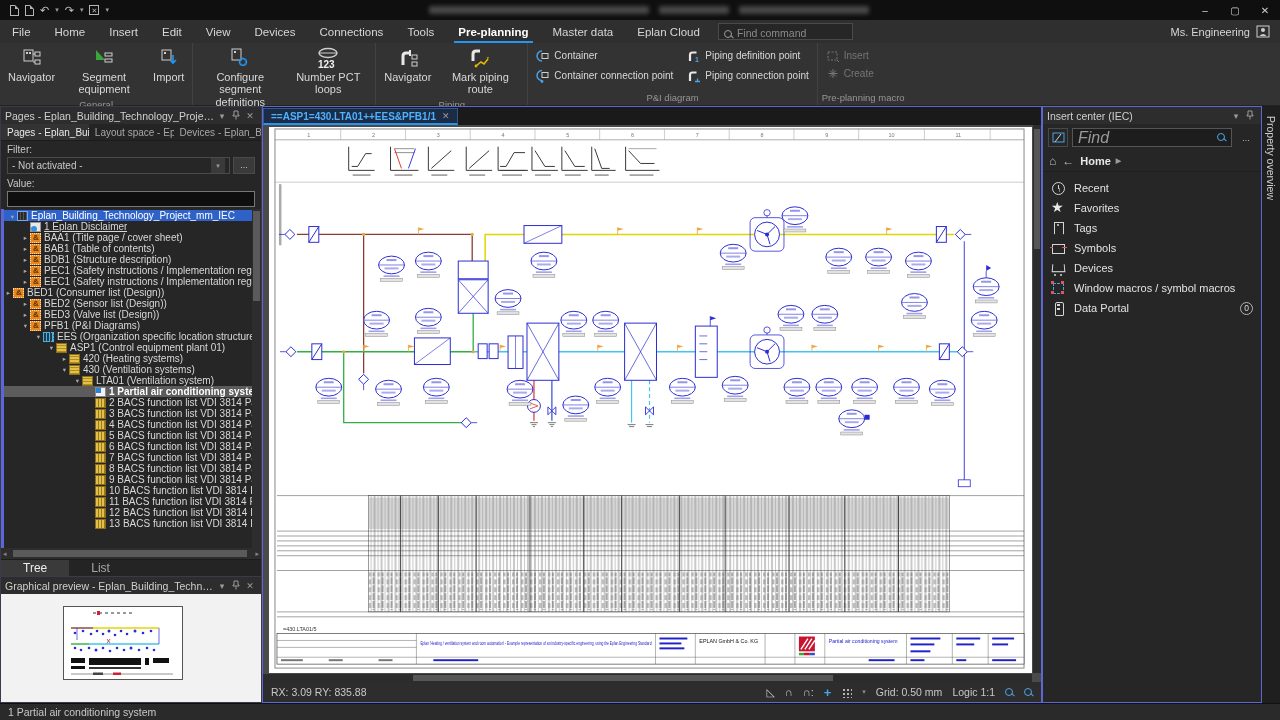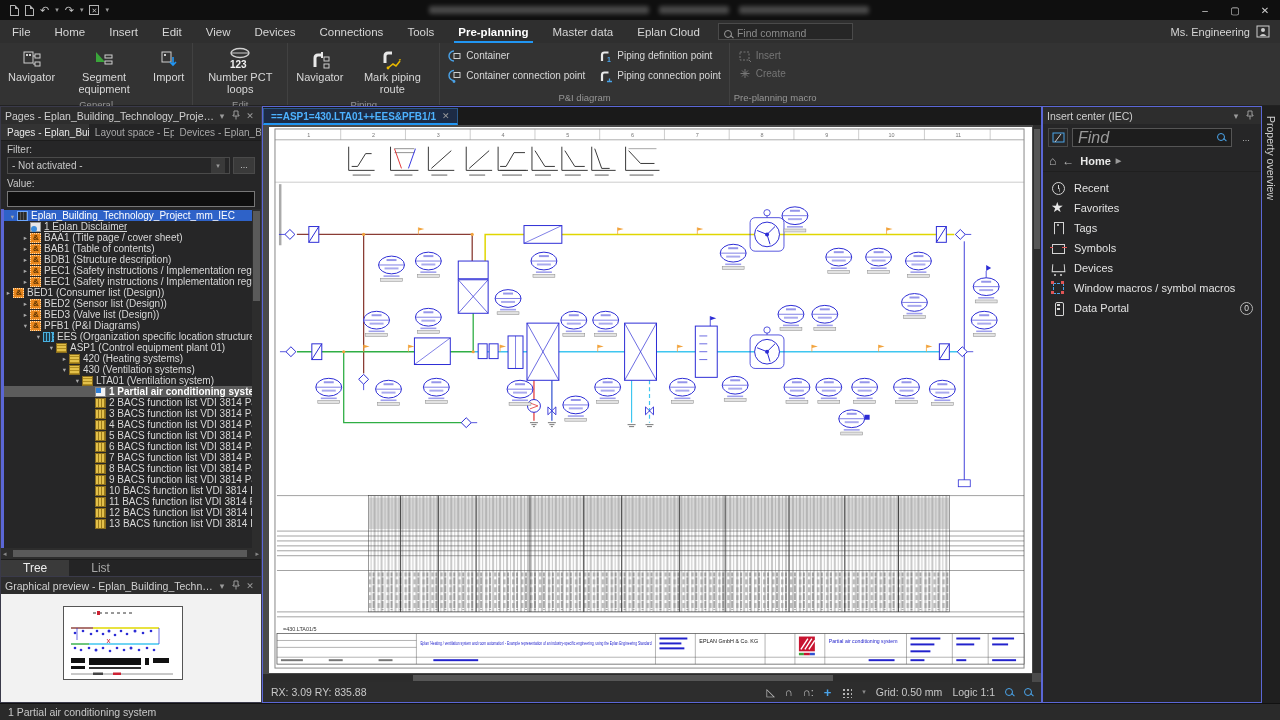--- a/index.html
+++ b/index.html
@@ -33,21 +33,21 @@
   .mag.blue::before{border-color:#4aa3e8;}
   .mag.blue::after{background:#4aa3e8;}
   .menubar-right{margin-left:auto;display:flex;align-items:center;gap:6px;padding-right:10px;font-size:11px;color:#d6d6d6;}
 
   
   .ribbon{position:absolute;left:0;top:43px;width:1280px;height:63px;background:#333;display:flex;border-bottom:1px solid #222;}
   .rgroup{display:flex;flex-direction:column;border-right:1px solid #414141;padding:2px 4px 0 4px;}
   .rbody{flex:1;display:flex;align-items:flex-start;gap:2px;}
   .rglabel{height:14px;text-align:center;font-size:9.5px;color:#969696;line-height:14px;}
   .rbtn{display:flex;flex-direction:column;align-items:center;justify-content:flex-start;padding:2px 4px;border-radius:2px;color:#d8d8d8;}
-  .rbtn .rico{height:24px;display:flex;align-items:flex-end;}
+  .rbtn .rico{height:24px;display:flex;align-items:flex-start;}
   .rbtn .rlabel{font-size:11px;text-align:center;line-height:1.12;max-width:78px;}
   .rbtn.small{flex-direction:row;gap:4px;padding:1px 4px;height:16px;align-items:center;}
   .rbtn.small .rico{height:14px;}
   .rbtn.small .rlabel{font-size:10px;text-align:left;max-width:none;}
   .rbtn.disabled{color:#767676;}
   .rcols2{display:grid;grid-template-rows:repeat(2,18px);grid-auto-flow:column;column-gap:6px;row-gap:2px;padding-top:3px;}
   .rstack{display:flex;flex-direction:column;gap:2px;padding-top:3px;}
 
   
   .workspace{position:absolute;left:0;top:106px;width:1280px;height:597px;display:flex;}
@@ -276,20 +276,31 @@
               </svg>
             </span>
           <span class="rlabel">Import</span>
         </div>
       </div>
       <div class="rglabel">General</div>
     </div>
 
     <div class="rgroup">
       <div class="rbody">
+        <div class="rbtn big">
+          <span class="rico">
+              <svg width="22" height="22">
+                <rect x="3" y="2" width="9" height="11" fill="none" stroke="#cfcfcf"></rect>
+                <rect x="5" y="4" width="2" height="2" fill="#cfcfcf"></rect>
+                <circle cx="14" cy="15" r="3.4" fill="none" stroke="#2196f3" stroke-width="1.4"></circle>
+                <path d="M14,10.5 v2 M14,17 v2 M9.7,15 h2 M16.3,15 h2 M11,12 l1.4,1.4 M17,18 l-1.4,-1.4 M17,12 l-1.4,1.4 M11,18 l1.4,-1.4" stroke="#2196f3"></path>
+              </svg>
+            </span>
+          <span class="rlabel">Configure segment definitions</span>
+        </div>
         <div class="rbtn big">
           <span class="rico">
               <svg width="30" height="24">
                 <ellipse cx="15" cy="6" rx="9" ry="4.5" fill="none" stroke="#cfcfcf" stroke-width="1.4"></ellipse>
                 <line x1="6" y1="6" x2="24" y2="6" stroke="#cfcfcf"></line>
                 <text x="5" y="21" fill="#f0f0f0" font-size="10" font-weight="bold" font-family="Liberation Sans">123</text>
               </svg>
             </span>
           <span class="rlabel">Number PCT loops</span>
         </div>

